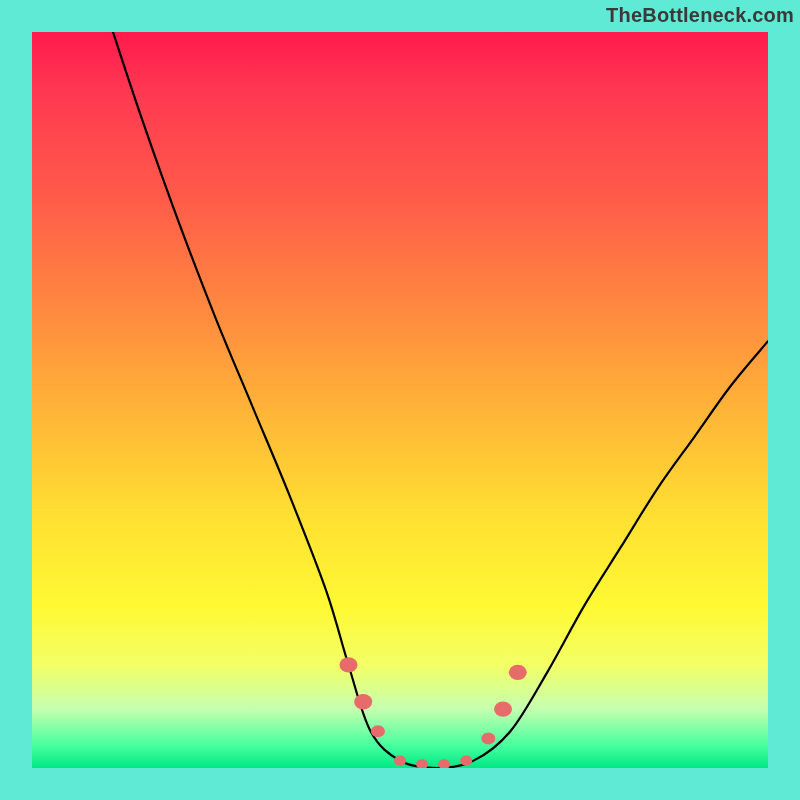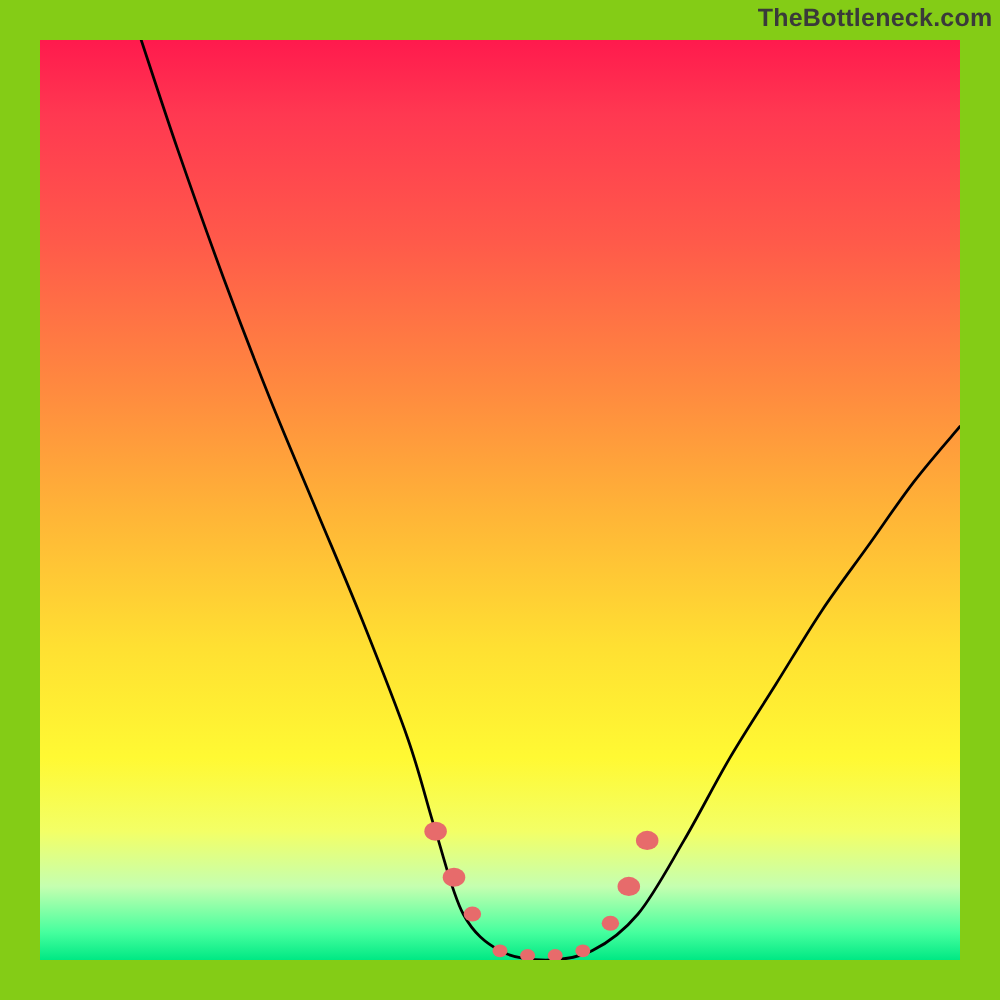--- a/index.html
+++ b/index.html
@@ -8,21 +8,21 @@
     width: 800px;
     height: 800px;
     overflow: hidden;
     background: #000;
     font-family: Arial, Helvetica, sans-serif;
   }
   .frame {
     position: relative;
     width: 800px;
     height: 800px;
-    background: #84cc16;
+    background: #5eead4;
   }
   .plot-area {
     position: absolute;
     left: 32px;
     top: 32px;
     width: 736px;
     height: 736px;
     
     background: linear-gradient(
       to bottom,

